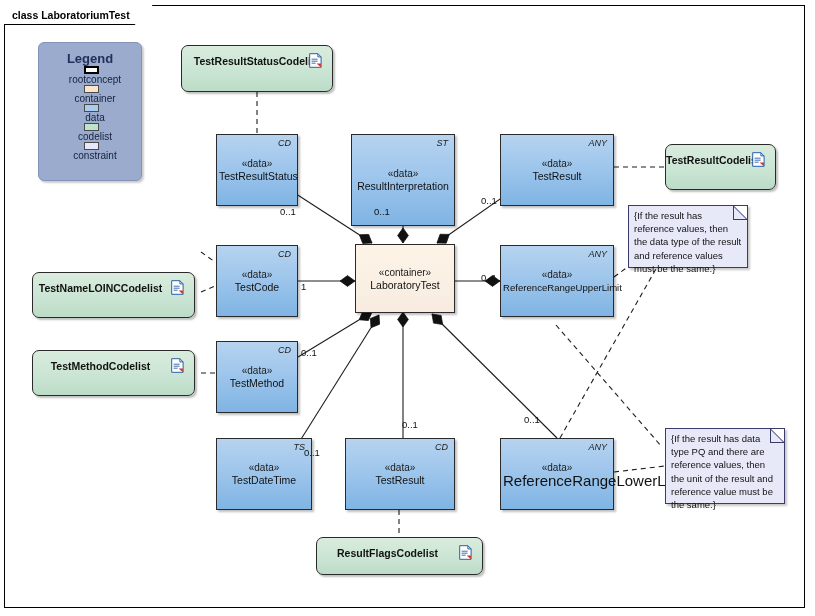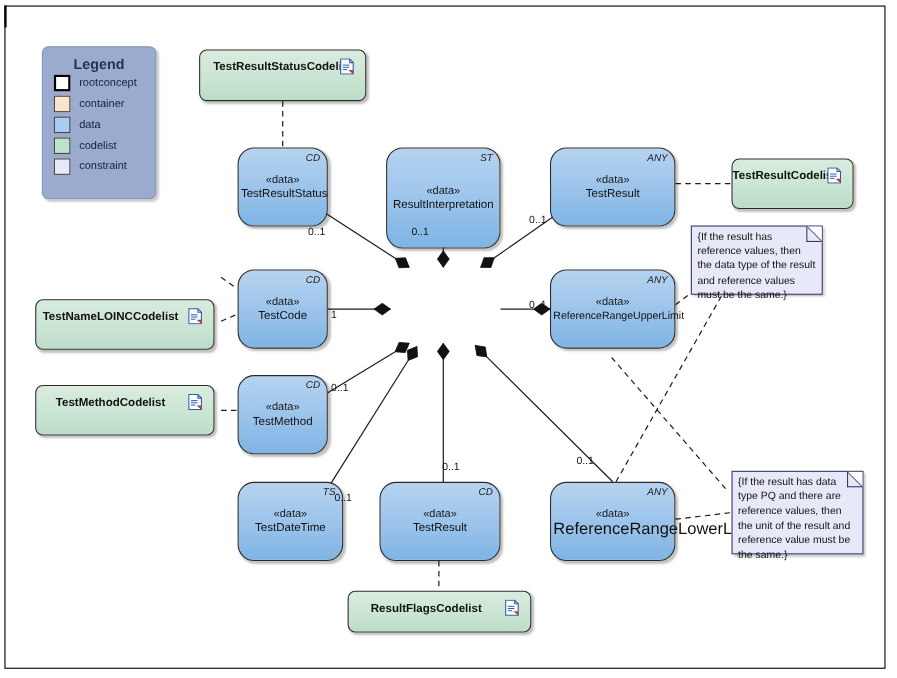--- a/index.html
+++ b/index.html
@@ -12,21 +12,21 @@
       border:1.5px solid #000;border-top:none;border-left:none;background:#fff;
       padding:0 22px 0 8px;display:flex;align-items:center;
       font-size:10.5px;font-weight:bold;color:#000;white-space:nowrap;
       clip-path:polygon(0 0,100% 0,calc(100% - 18px) 100%,0 100%);}
   #frame-tab-left{position:absolute;left:4px;top:5px;width:1.5px;height:20px;background:#000;}
 
   
   #links{position:absolute;left:0;top:0;width:815px;height:616px;}
 
   
-  .node{position:absolute;box-sizing:border-box;border:1px solid #2a2a2a;border-radius:15px;
+  .node{position:absolute;box-sizing:border-box;border:1px solid #2a2a2a;border-radius:0;
      box-shadow:2px 2px 2px rgba(0,0,0,.25);}
   .node .stereo{font-size:10px;color:#1a1a1a;text-align:center;line-height:13px;}
   .node .nm{font-size:10.5px;font-weight:normal;color:#111;text-align:center;line-height:13px;}
   .node .tc{position:absolute;top:3px;right:6px;font-size:9px;font-style:italic;color:#1b1b1b;}
   .node .body{position:absolute;left:2px;right:2px;top:50%;transform:translateY(-50%);}
 
   .data-node{background:linear-gradient(180deg,#b6d3ef 0%,#9fc6ec 45%,#7fb4e4 100%);}
   .container-node{background:linear-gradient(180deg,#fdf3e7 0%,#f8ece0 100%);}
 
   .codelist{position:absolute;box-sizing:border-box;border:1px solid #2a2a2a;border-radius:7px;
@@ -42,38 +42,41 @@
   .note .ntxt{position:absolute;left:5px;top:3px;right:4px;font-size:9.5px;color:#111;line-height:13.2px;}
   .note .fold{position:absolute;top:0;right:0;width:13px;height:13px;
      background:linear-gradient(225deg,#ffffff 0 48%,#8a8ab4 48% 56%,#e8e9f8 56% 100%);
      border-left:1px solid #3b3b6b;border-bottom:1px solid #3b3b6b;}
 
   
   #legend{position:absolute;left:38px;top:42px;width:104px;height:139px;box-sizing:border-box;
      background:#9aabce;border:1px solid #8494b8;border-radius:6px;
      box-shadow:2px 2px 2px rgba(0,0,0,.2);}
   #legend .ltitle{text-align:center;font-size:13px;font-weight:bold;color:#22305c;margin-top:8px;}
-  #legend .lrow{display:flex;align-items:center;height:19px;margin-left:10px;}
+  #legend .lrow{display:flex;align-items:center;height:19px;margin-left:10px;flex-direction:column;}
   #legend .sw{width:15px;height:15px;box-sizing:border-box;border:1px solid #4a4a4a;margin-right:8px;}
   #legend .lbl{font-size:10px;color:#14213d;}
   .sw-root{background:#fff;border:2px solid #000 !important;}
   .sw-cont{background:#fbe3cc;}
   .sw-data{background:#a9cdee;}
   .sw-code{background:#bfe2cd;}
   .sw-cons{background:#e8e9f8;}
 
   .mult{position:absolute;font-size:9.5px;color:#111;white-space:nowrap;}
 </style>
 </head>
 <body>
 
 <div id="stage">
 
   <div id="frame"></div>
   <div id="frame-tab-left"></div>
+  <div id="frame-tab">
+    <span>class LaboratoriumTest</span>
+  </div>
 
   <svg id="links">
     <defs>
       <marker id="dia" markerWidth="16" markerHeight="12" refX="15" refY="6" orient="auto" markerUnits="userSpaceOnUse">
         <path d="M0,6 L7.5,0.6 L15,6 L7.5,11.4 Z" fill="#111" stroke="#111" stroke-width="0.7"></path>
       </marker>
     </defs>
     <g stroke="#1d1d1d" stroke-width="1.1" fill="none">
 
       <path d="M290,190 L372,243" marker-end="url(#dia)"></path>
@@ -262,20 +265,26 @@
   </div>
 
   <div class="node data-node" style="left:500px;top:438px;width:114px;height:72px;">
     <span class="tc">ANY</span>
     <div class="body">
       <div class="stereo">«data»</div>
       <div class="nm" style="font-size:15px;">ReferenceRangeLowerLimit</div>
     </div>
   </div>
 
+  <div class="node container-node" style="left:355px;top:244px;width:100px;height:69px;">
+    <div class="body">
+      <div class="stereo">«container»</div>
+      <div class="nm">LaboratoryTest</div>
+    </div>
+  </div>
 
   <div class="note" style="left:628px;top:205px;width:120px;height:63px;">
     <div class="ntxt">{If the result has reference values, then the data type of the result and reference values must be the same.}</div>
     <div class="fold"></div>
   </div>
 
   <div class="note" style="left:665px;top:428px;width:120px;height:76px;">
     <div class="ntxt">{If the result has data type PQ and there are reference values, then the unit of the result and reference value must be the same.}</div>
     <div class="fold"></div>
   </div>

